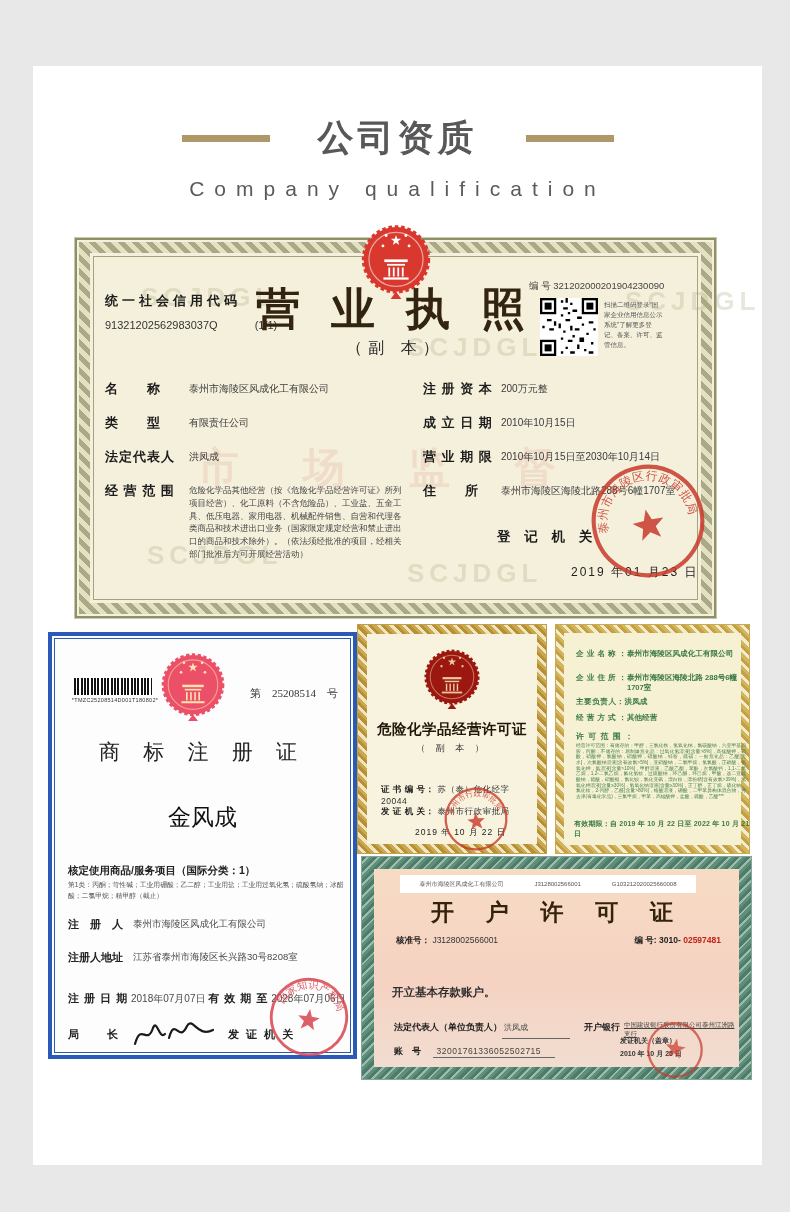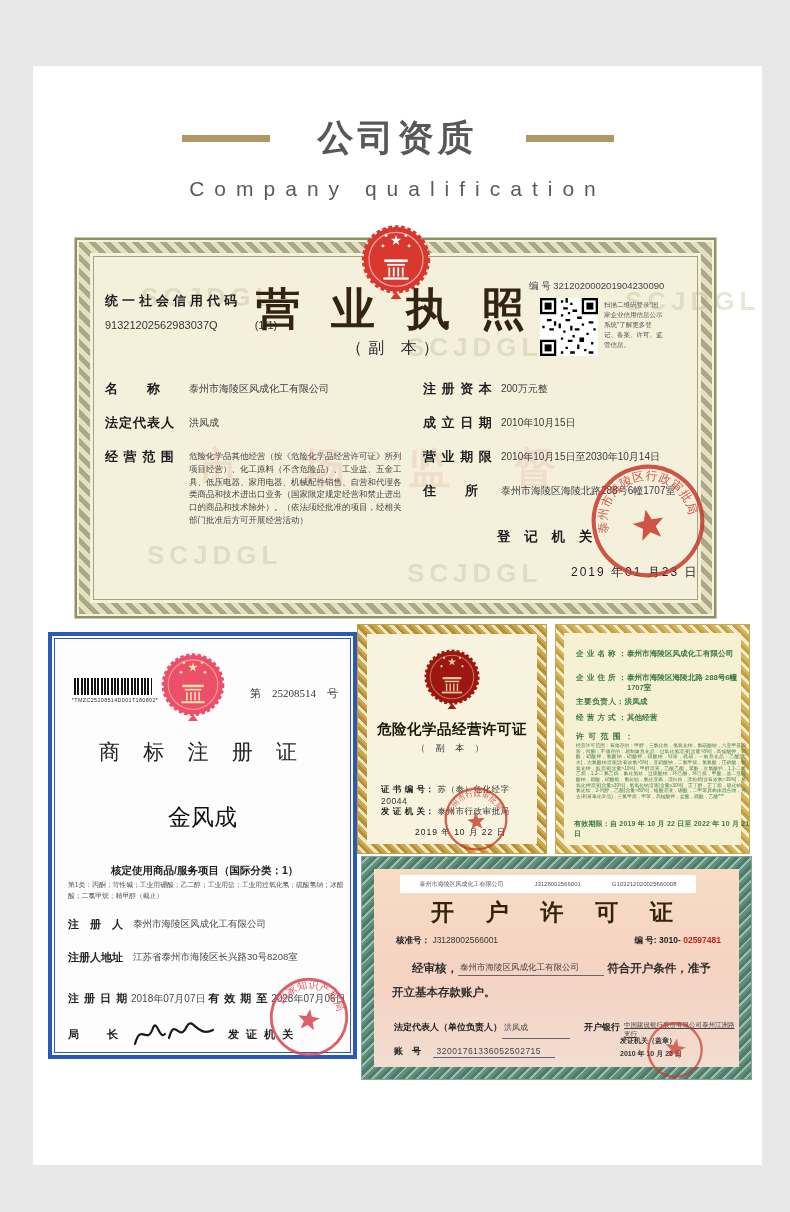--- a/index.html
+++ b/index.html
@@ -61,21 +61,21 @@
   .tm::before{content:"";position:absolute;inset:2px;border:1px solid #2a59b7;pointer-events:none;}
   .tm-barcode{position:absolute;left:22px;top:42px;width:78px;height:17px;
       background:repeating-linear-gradient(90deg,#111 0 1.5px,#fff 1.5px 3px,#111 3px 4.5px,#fff 4.5px 7px,#111 7px 9px,#fff 9px 10px);}
   .tm-barcode-text{position:absolute;left:18px;top:61px;width:90px;font-size:5.5px;color:#333;text-align:center;letter-spacing:.3px;}
   .tm-emblem{position:absolute;left:108px;top:14px;width:66px;height:76px;}
   .tm-number{position:absolute;left:198px;top:50px;font-size:11px;color:#333;font-family:"Liberation Serif", serif;}
   .tm-title{position:absolute;left:0;right:0;top:102px;text-align:center;font-size:21px;letter-spacing:9px;color:#222;
       font-family:"Liberation Serif", serif;}
   .tm-mark{position:absolute;left:0;right:0;top:166px;text-align:center;font-size:23px;color:#111;
       font-family:"Liberation Serif", serif;}
-  .tm-approved{position:absolute;left:16px;top:228px;font-size:10.5px;font-weight:bold;color:#222;margin-left:43px;}
+  .tm-approved{position:absolute;left:16px;top:228px;font-size:10.5px;font-weight:bold;color:#222;}
   .tm-goods{position:absolute;left:16px;top:244px;width:276px;font-size:6.8px;line-height:1.6;color:#555;}
   .tm-row{position:absolute;left:16px;display:flex;align-items:flex-start;}
   .tm-row.registrant{top:281px;}
   .tm-row.address{top:314px;}
   .tm-row-label{font-weight:bold;font-size:11px;color:#222;white-space:pre;flex:none;margin-right:10px;}
   .tm-row-value{font-size:9.5px;color:#4a4a4a;padding-top:1px;}
   .tm-dates{position:absolute;left:16px;top:355px;font-size:10px;color:#4a4a4a;}
   .tm-dates b{font-size:11px;color:#222;letter-spacing:1px;}
   .tm-bottom{position:absolute;left:16px;top:378px;width:276px;display:flex;align-items:center;}
   .tm-director{font-weight:bold;font-size:11px;color:#222;white-space:pre;letter-spacing:2px;}
@@ -224,20 +224,24 @@
       </g>
     </svg>
     <div class="bl-qr-caption">扫描二维码登录“国家企业信用信息公示系统”了解更多登记、备案、许可、监管信息。</div>
 
     <div class="bl-col left">
       <div class="bl-row">
         <span class="bl-label">名　　称</span>
         <span class="bl-value">泰州市海陵区风成化工有限公司</span>
       </div>
       <div class="bl-row">
+        <span class="bl-label">类　　型</span>
+        <span class="bl-value">有限责任公司</span>
+      </div>
+      <div class="bl-row">
         <span class="bl-label">法定代表人</span>
         <span class="bl-value">洪凤成</span>
       </div>
       <div class="bl-row scope">
         <span class="bl-label">经 营 范 围</span>
         <span class="bl-value">危险化学品其他经营（按《危险化学品经营许可证》所列项目经营）、化工原料（不含危险品）、工业盐、五金工具、低压电器、家用电器、机械配件销售、自营和代理各类商品和技术进出口业务（国家限定规定经营和禁止进出口的商品和技术除外）。（依法须经批准的项目，经相关部门批准后方可开展经营活动）</span>
       </div>
     </div>
 
     <div class="bl-col right">
@@ -419,24 +423,20 @@
       <span>
         <span class="lab">核准号：</span>
         <span>J3128002566001</span>
       </span>
       <span>
         <span class="lab">编 号: 3010-</span>
         <span class="bank-serial-red">02597481</span>
       </span>
     </div>
 
-    <div class="bank-body">
-      <span>经审核，</span><span class="company">泰州市海陵区风成化工有限公司</span>
-      <span>符合开户条件，准予</span>
-    </div>
     <div class="bank-body2">开立基本存款账户。</div>
 
     <div class="bank-legal">
       <span class="lab">法定代表人（单位负责人）</span>
       <span class="name">洪凤成</span>
       <span class="bank-lab">开户银行</span>
       <span class="bank-name">中国建设银行股份有限公司泰州江洲路支行</span>
     </div>
 
     <div class="bank-account">

